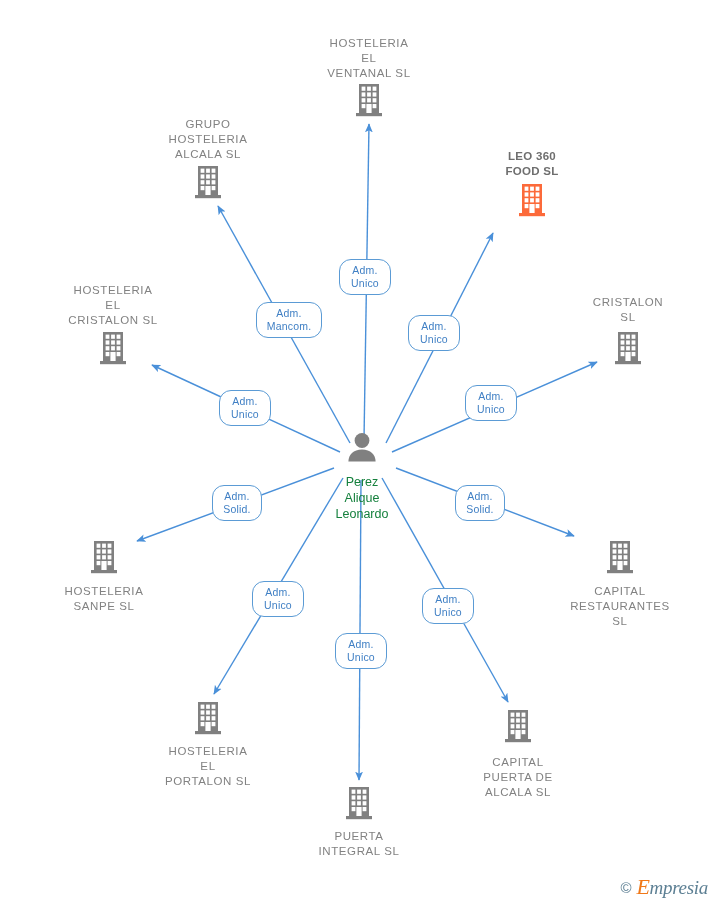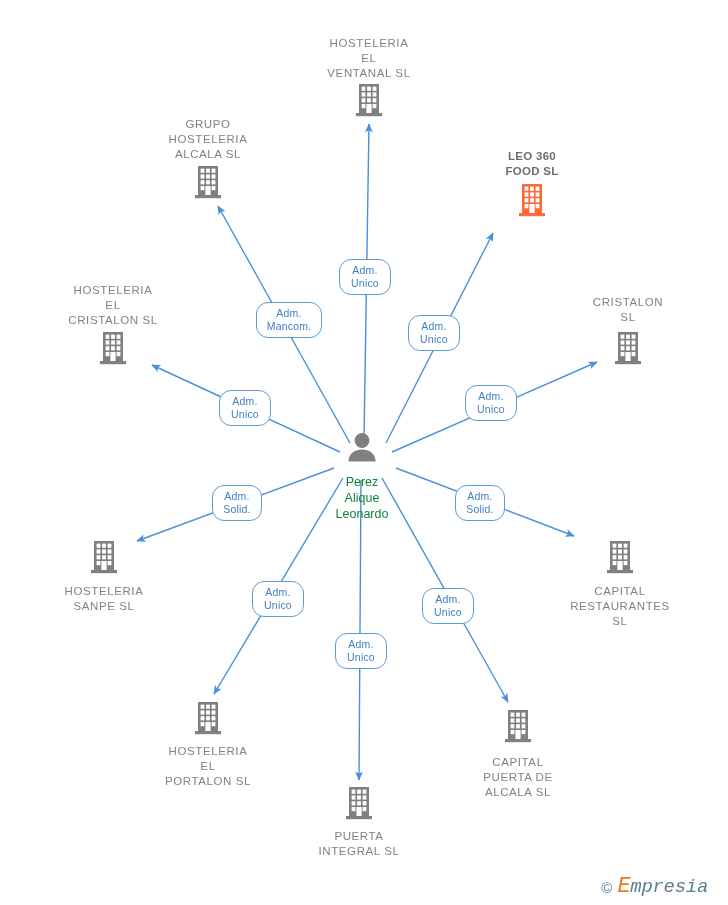--- a/index.html
+++ b/index.html
@@ -87,21 +87,21 @@
     align-items: center;
     gap: 5px;
     user-select: none;
   }
   #watermark .copy {
     font-size: 15px;
     color: #5c7f93;
     line-height: 1;
   }
   #watermark .brand {
-    font-family: Liberation Mono, monospace;
+    font-family: Liberation Serif, serif;
     font-style: italic;
     font-size: 19px;
     line-height: 1;
     color: #5c7f93;
     letter-spacing: -0.3px;
   }
   #watermark .brand .cap {
     color: #f07818;
     font-size: 22px;
   }

